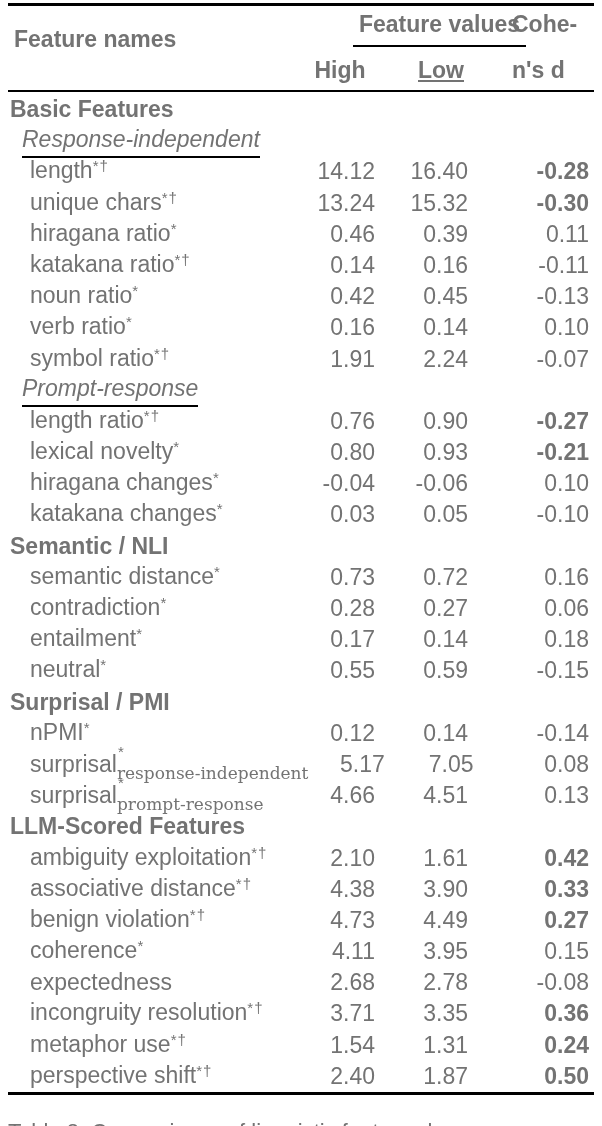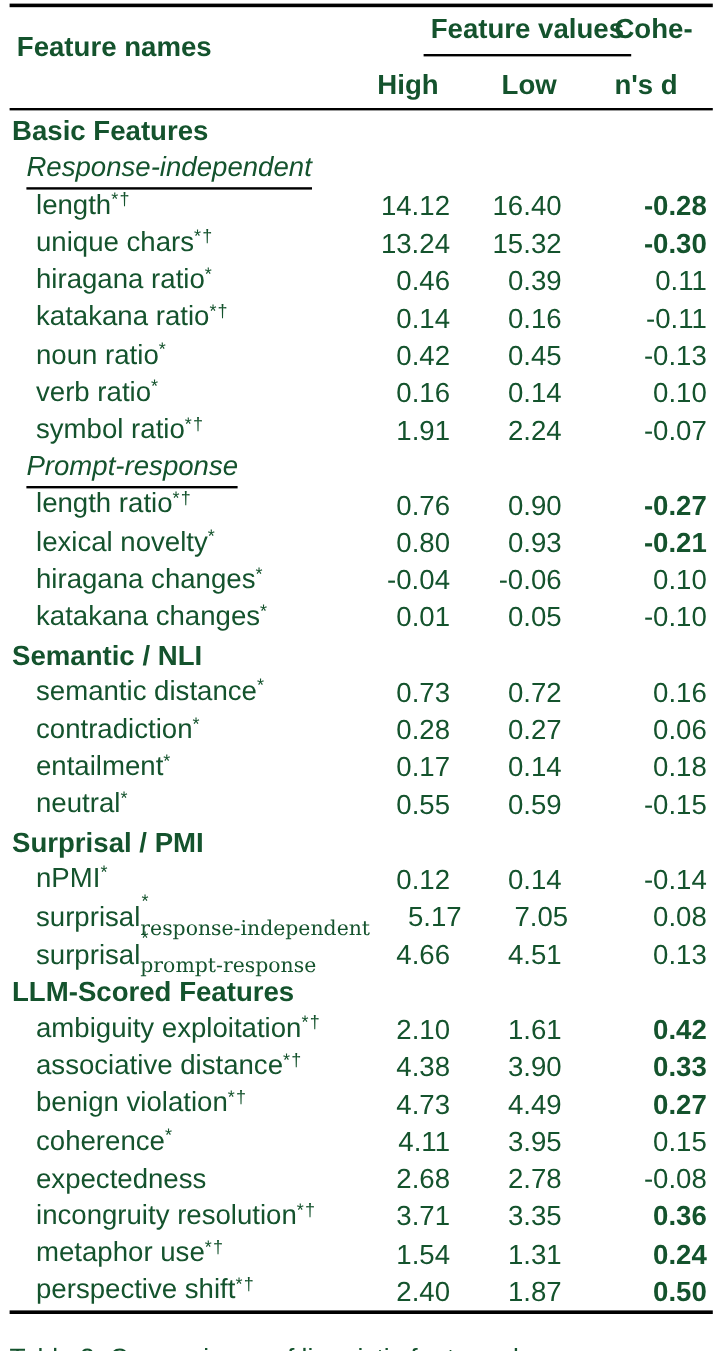--- a/index.html
+++ b/index.html
@@ -1,36 +1,36 @@
 <!DOCTYPE html>
 <html><head>
 <meta charset="utf-8">
 <style>
   html, body { margin: 0; padding: 0; background: #ffffff; }
   #page {
     position: relative;
     width: 602px;
     height: 1126px;
     background: #ffffff;
-    color: #14532d;
+    color: #737373;
     font-family: "Liberation Sans", sans-serif;
     overflow: hidden;
   }
   .rule { background: #000; margin: 0 8px; }
   .rule-top { height: 3px; margin-top: 3px; }
   .rule-mid { height: 2px; }
   .rule-bottom { height: 3px; }
 
   
   #thead { position: relative; height: 84px; margin: 0 8px; font-size: 23px; font-weight: bold; }
   .h-feature-names { position: absolute; left: 6px; top: 20px; }
   .h-values-group { position: absolute; left: 297px; width: 173px; top: 5px; text-align: center;
                     border-bottom: 2px solid #000; padding-bottom: 7px; margin-left: 48px; }
   .h-high  { position: absolute; left: 292px; width: 80px; top: 51px; text-align: center; }
-  .h-low   { position: absolute; left: 398px; width: 70px; top: 51px; text-align: center; }
+  .h-low   { position: absolute; left: 398px; width: 70px; top: 51px; text-align: center; text-decoration: underline; }
   .h-cohe1 { position: absolute; left: 504px; top: 5px; text-align: right; }
   .h-cohe2 { position: absolute; left: 504px; top: 51px; }
 
   
   #rows { padding-top: 2px; }
   .row { display: flex; align-items: center; height: 31.2px; margin: 0 8px; font-size: 23px; line-height: 31.2px; }
   .cell-name { flex: 1; white-space: nowrap; }
   .row.section .cell-name { font-weight: bold; padding-left: 2px; }
   .row.subsection .cell-name { font-style: italic; padding-left: 14px; }
   .row.subsection .sublabel { display: inline-block; border-bottom: 2px solid #000; padding-bottom: 1px; }
@@ -132,21 +132,21 @@
         <span class="cell-d bold">-0.21</span>
       </div>
       <div class="row feature">
         <span class="cell-name">hiragana changes<span class="marks">*</span></span>
         <span class="cell-high">-0.04</span>
         <span class="cell-low">-0.06</span>
         <span class="cell-d">0.10</span>
       </div>
       <div class="row feature">
         <span class="cell-name">katakana changes<span class="marks">*</span></span>
-        <span class="cell-high">0.01</span>
+        <span class="cell-high">0.03</span>
         <span class="cell-low">0.05</span>
         <span class="cell-d">-0.10</span>
       </div>
       <div class="row section">
         <span class="cell-name">Semantic / NLI</span>
       </div>
       <div class="row feature">
         <span class="cell-name">semantic distance<span class="marks">*</span></span>
         <span class="cell-high">0.73</span>
         <span class="cell-low">0.72</span>

